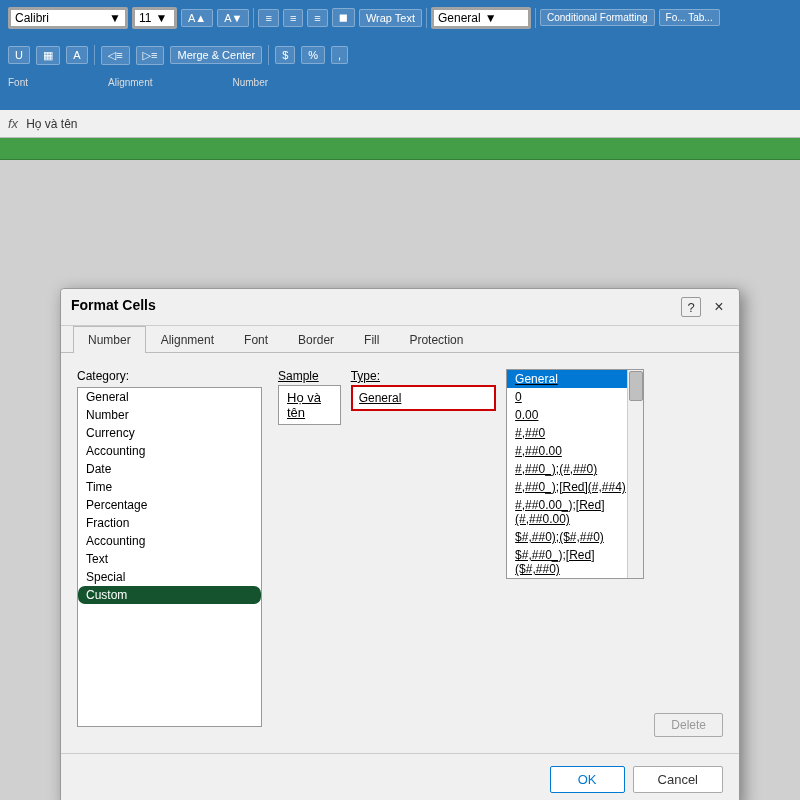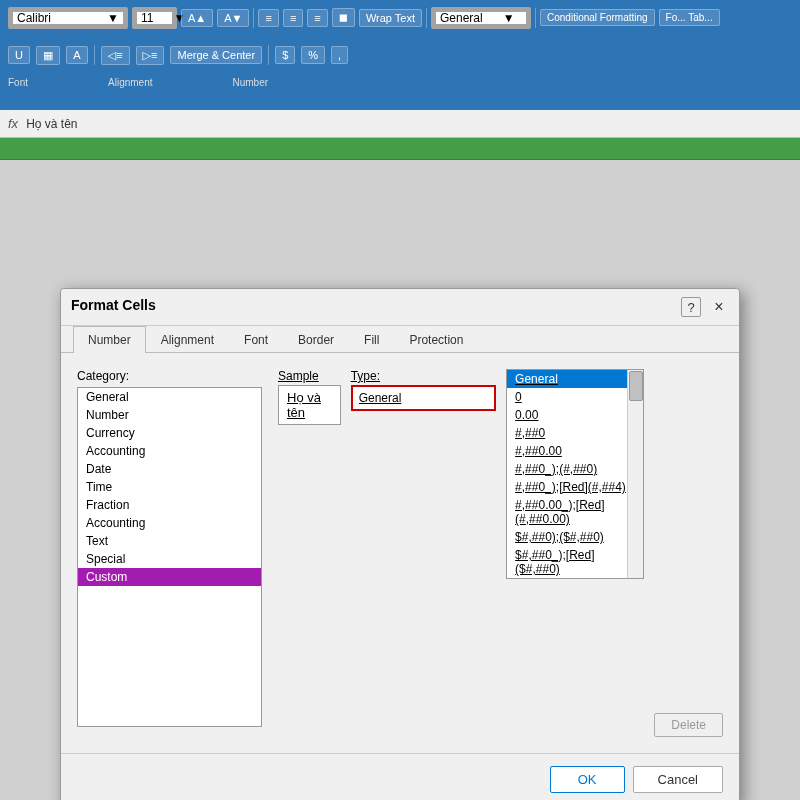--- a/index.html
+++ b/index.html
@@ -43,28 +43,28 @@
       border: 1px solid rgba(255,255,255,0.3);
       border-radius: 2px;
       color: white;
       font-size: 11px;
       padding: 2px 6px;
       cursor: pointer;
       white-space: nowrap;
     }
     .tb-dropdown {
       background: white;
-      border: 5px solid #a3a3a3;
+      border: 3px solid #a3a3a3;
       border-radius: 2px;
       font-size: 12px;
       padding: 2px 4px;
       height: 22px;
       display: flex;
       align-items: center;
-      gap: 20px;
+      gap: 4px;
     }
     .toolbar-section-label {
       font-size: 10px;
       color: #ddd;
     }
 
     
     .excel-sheet-area {
       background: #e8e8e8;
       height: 690px;
@@ -200,22 +200,23 @@
       overflow-y: auto;
       position: relative;
     }
     .category-item {
       padding: 2px 8px;
       font-size: 12px;
       cursor: pointer;
       color: #000;
     }
     .category-item.selected {
-      background: #a21caf;
+      background: #14532d;
       color: white;
+      border-radius: 7px;
     }
 
     
     .right-panel {
       flex: 1;
       display: flex;
       flex-direction: row;
       gap: 10px;
       text-decoration: underline;
     }
@@ -420,20 +421,21 @@
 
         <div class="category-panel">
           <div class="panel-label">Category:</div>
           <div class="category-list">
             <div class="category-item">General</div>
             <div class="category-item">Number</div>
             <div class="category-item">Currency</div>
             <div class="category-item">Accounting</div>
             <div class="category-item">Date</div>
             <div class="category-item">Time</div>
+            <div class="category-item">Percentage</div>
             <div class="category-item">Fraction</div>
             <div class="category-item">Accounting</div>
             <div class="category-item">Text</div>
             <div class="category-item">Special</div>
             <div class="category-item selected">Custom</div>
           </div>
         </div>
 
         <div class="right-panel">
           <div>

